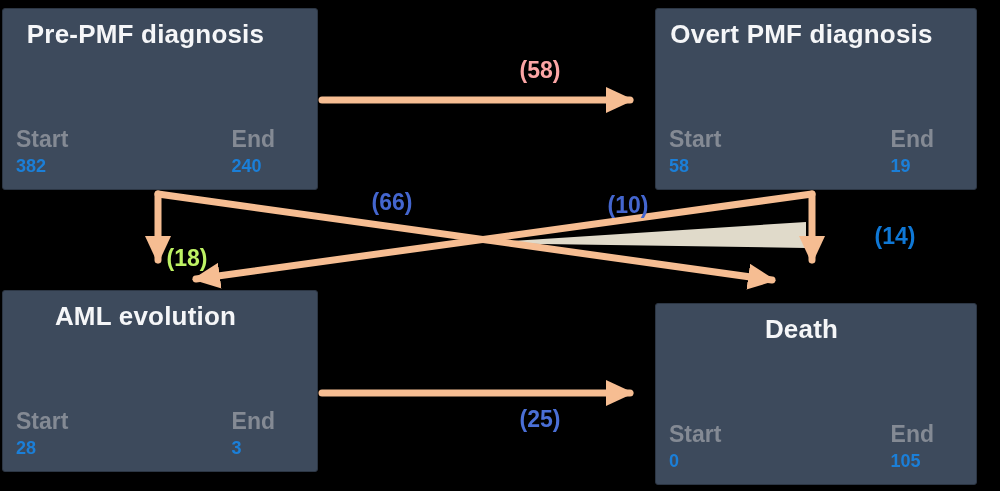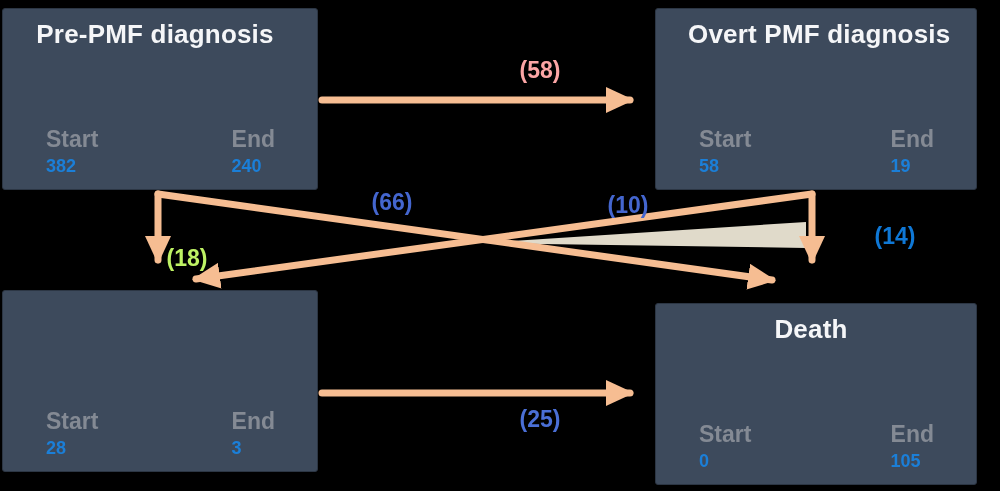--- a/index.html
+++ b/index.html
@@ -13,31 +13,31 @@
     --c-cream_highlight:#f8f2e0;
   }
   html,body{margin:0;padding:0;background:var(--c-background);}
   .canvas{
     position:relative;width:1000px;height:491px;background:var(--c-background);
     overflow:hidden;font-family:"Liberation Sans","DejaVu Sans",sans-serif;
   }
   .box{
     position:absolute;background:var(--c-box_fill);border:1px solid var(--c-box_edge);
     border-radius:3px;box-sizing:border-box;display:flex;flex-direction:column;
-    padding:6px 42px 12px 32px;
+    padding:6px 42px 12px 13px;
   }
   .box1{left:2px;top:8px;width:316px;height:182px;}
   .box2{left:655px;top:8px;width:322px;height:182px;}
   .box3{left:2px;top:290px;width:316px;height:182px;}
   .box4{left:655px;top:303px;width:322px;height:182px;}
   .box-title{
     color:var(--c-title_text);font-size:26px;font-weight:bold;text-align:center;
     letter-spacing:0.2px;margin-top:4px;white-space:nowrap;
   }
-  .box-footer{margin-top:auto;display:flex;justify-content:space-between;align-items:flex-end;margin-left:11px;}
+  .box-footer{margin-top:auto;display:flex;justify-content:space-between;align-items:flex-end;}
   .col{display:flex;flex-direction:column;gap:3px;}
   .col.left{text-align:left;}
   .col.right{text-align:left;}
   .se-label{color:var(--c-start_end_label);font-size:23px;font-weight:bold;}
   .se-value{color:var(--c-value_text);font-size:18px;font-weight:bold;}
   svg.arrows{position:absolute;left:0;top:0;z-index:5;}
   .arrow-line{stroke:var(--c-arrow);stroke-width:7;stroke-linecap:round;fill:none;}
   .arrow-head{fill:var(--c-arrow);}
   .cream{fill:var(--c-cream_highlight);opacity:0.9;}
   .count{
@@ -72,20 +72,21 @@
         <div class="se-value">58</div>
       </div>
       <div class="col right">
         <div class="se-label">End</div>
         <div class="se-value">19</div>
       </div>
     </div>
   </div>
 
   <div class="box box3">
+    <div class="box-title">AML evolution</div>
     <div class="box-footer">
       <div class="col left">
         <div class="se-label">Start</div>
         <div class="se-value">28</div>
       </div>
       <div class="col right">
         <div class="se-label">End</div>
         <div class="se-value">3</div>
       </div>
     </div>

